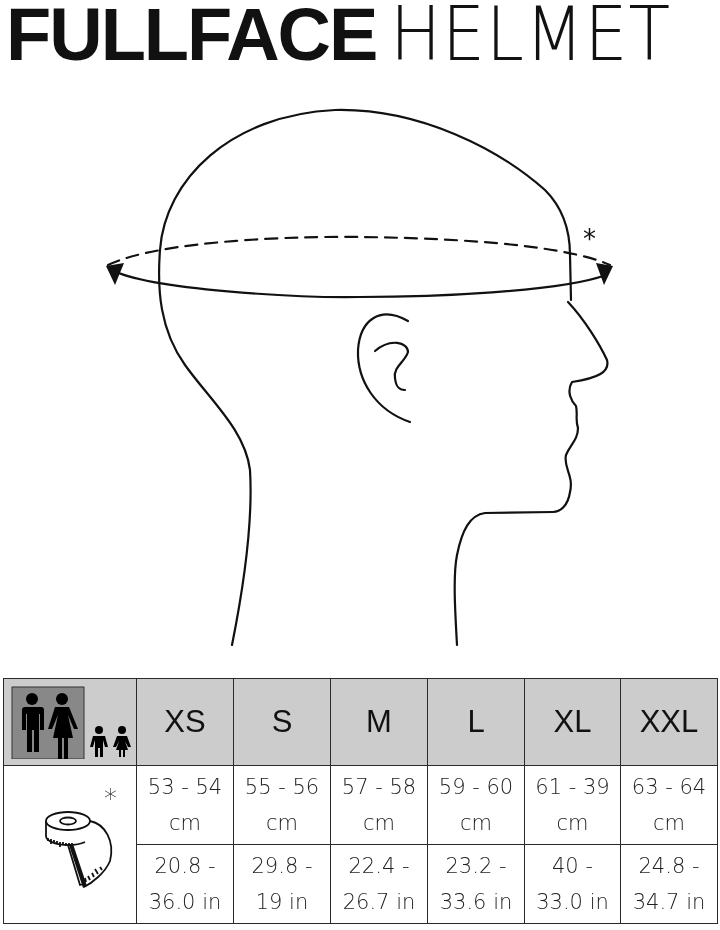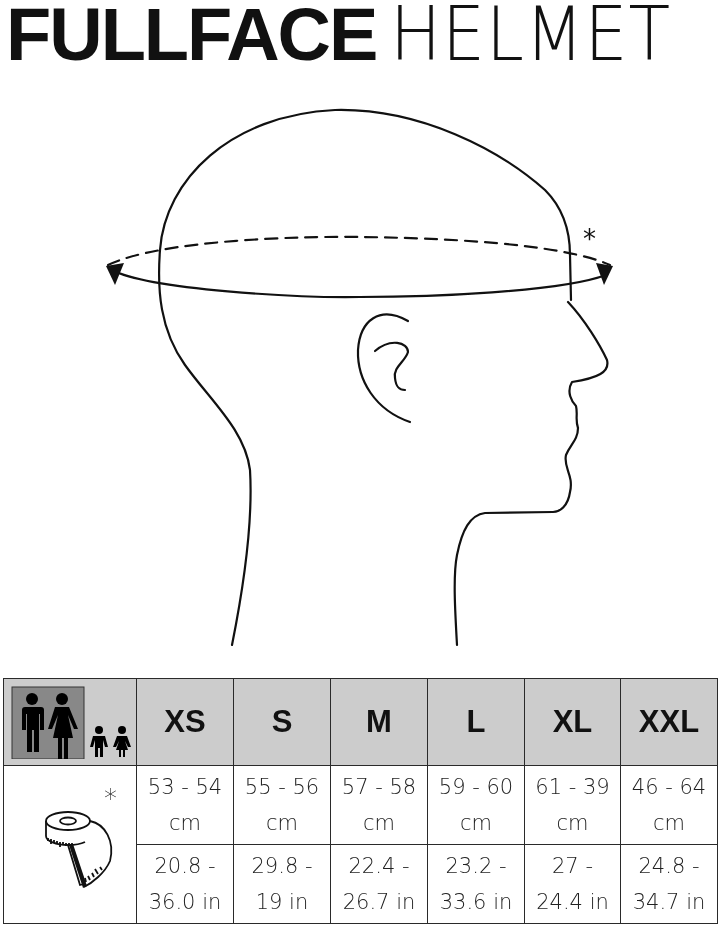--- a/index.html
+++ b/index.html
@@ -6,21 +6,21 @@
   body { width: 720px; height: 930px; position: relative; overflow: hidden; font-family: "DejaVu Sans", sans-serif; color: #111; }
   .title { position: absolute; left: 6px; top: -4px; height: 76px; white-space: nowrap; font-size: 74px; line-height: 76px; letter-spacing: -1px; }
   .title .bold { font-family: "Liberation Sans", sans-serif; font-weight: 900; letter-spacing: -2px; transform: scaleX(1.0); display:inline-block; }
   .title .light { font-family: "DejaVu Sans", sans-serif; font-weight: 200; -webkit-text-stroke: 0; letter-spacing: 1px; display:inline-block; transform: scaleX(0.92); transform-origin: left; }
   .drawing { position: absolute; left: 0; top: 90px; width: 720px; height: 570px; }
   .asterisk { position: absolute; font-family: "DejaVu Sans", sans-serif; font-size: 26px; line-height: 26px; }
 
   table.sizes { position: absolute; left: 3px; top: 678px; width: 714px; border-collapse: collapse; table-layout: fixed; }
   table.sizes td { border: 1.5px solid #2a2a2a; text-align: center; vertical-align: middle; padding: 0; }
   tr.hdr td { background: #cccccc; height: 86px; }
-  tr.hdr td.size { font-family: "Liberation Sans", sans-serif; font-weight: 700; font-size: 31px; color: #111; margin-left: 44px; }
+  tr.hdr td.size { font-family: "Liberation Sans", sans-serif; font-weight: 400; font-size: 31px; color: #111; margin-left: 44px; }
   tr.cm td, tr.in td { height: 78px; font-family: "DejaVu Sans", sans-serif; font-size: 21px; line-height: 36px; color: #222; font-weight: 300; }
   td.icon-cell { background: #cccccc; position: relative; }
   td.tape-cell { background: #fff; position: relative; }
   .val { display: block; white-space: nowrap; }
   .people { position: absolute; left: 6px; top: 6px; width: 123px; height: 74px; }
 </style>
 </head>
 <body>
 
 <div class="title">
@@ -115,21 +115,21 @@
         </td>
     <td>
           <span class="val">59 - 60</span>
           <span class="val">cm</span>
         </td>
     <td>
           <span class="val">61 - 39</span>
           <span class="val">cm</span>
         </td>
     <td>
-          <span class="val">46 - 64</span>
+          <span class="val">63 - 64</span>
           <span class="val">cm</span>
         </td>
   </tr>
   <tr class="in">
     <td>
           <span class="val">20.8 -</span>
           <span class="val">36.0 in</span>
         </td>
     <td>
           <span class="val">29.8 -</span>
@@ -137,22 +137,22 @@
         </td>
     <td>
           <span class="val">22.4 -</span>
           <span class="val">26.7 in</span>
         </td>
     <td>
           <span class="val">23.2 -</span>
           <span class="val">33.6 in</span>
         </td>
     <td>
-          <span class="val">27 -</span>
-          <span class="val">24.4 in</span>
+          <span class="val">40 -</span>
+          <span class="val">33.0 in</span>
         </td>
     <td>
           <span class="val">24.8 -</span>
           <span class="val">34.7 in</span>
         </td>
   </tr>
 </tbody>
   </table>
 
 </body></html>

